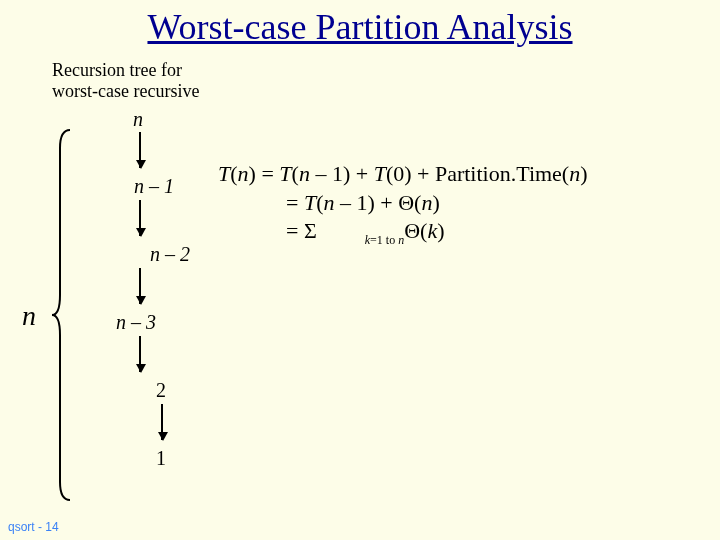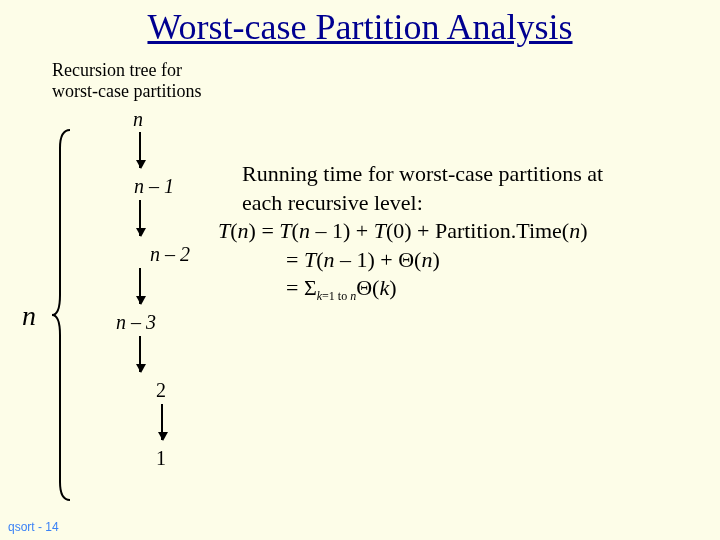--- a/index.html
+++ b/index.html
@@ -72,40 +72,40 @@
   .body {
     position: absolute;
     left: 218px;
     top: 160px;
     width: 490px;
     font-size: 22px;
     color: #000;
     line-height: 1.3;
   }
   .body .it { font-style: italic; }
-  .body sub { font-size: 12px; vertical-align: sub; }
+  .body sub { font-size: 12px; vertical-align: sub; margin-left: 48px; }
   .body sup { font-size: 13px; vertical-align: super; }
   .body .indent { padding-left: 68px; }
   .footer {
     position: absolute;
     left: 8px;
     bottom: 6px;
     font-family: Arial, sans-serif;
     font-size: 12px;
     color: #3b82f6;
   }
 </style>
 </head>
 <body>
 
 <div class="title">Worst-case Partition Analysis</div>
 
 <div class="subtitle">
   <span>Recursion tree for</span><br>
-  <span>worst-case partitions</span>
+  <span>worst-case recursive</span>
 </div>
 
 <div class="brace">
   <svg viewBox="0 0 22 374" preserveAspectRatio="none">
     <path d="M20 2 Q10 2 10 20 L10 167 Q10 187 2 187 Q10 187 10 207 L10 354 Q10 372 20 372" fill="none" stroke="#000" stroke-width="2"></path>
   </svg>
 </div>
 <div class="brace-label">n</div>
 
 <div class="node" style="left:133px; top:108px;">n</div>
@@ -125,24 +125,20 @@
   <span>n – 3</span>
 </div>
 <div class="arrow" style="left:139px; top:336px;"></div>
 
 <div class="node" style="left:156px; top:379px; font-style:normal;">2</div>
 <div class="arrow" style="left:161px; top:404px;"></div>
 
 <div class="node" style="left:156px; top:447px; font-style:normal;">1</div>
 
 <div class="body">
-  <div style="padding-left:24px;">
-    <span>Running time for worst-case partitions at</span><br>
-    <span>each recursive level:</span>
-  </div>
   <div>
     <span class="it">T</span><span>(</span><span class="it">n</span><span>) = </span><span class="it">T</span><span>(</span><span class="it">n</span><span> – 1) + </span><span class="it">T</span><span>(0) + Partition.Time(</span><span class="it">n</span><span>)</span>
   </div>
   <div class="indent">
     <span>= </span><span class="it">T</span><span>(</span><span class="it">n</span><span> – 1) + Θ(</span><span class="it">n</span><span>)</span>
   </div>
   <div class="indent">
     <span>= Σ</span><sub><span class="it">k</span><span>=1 to </span><span class="it">n</span></sub><span>Θ(</span><span class="it">k</span><span>)</span>
   </div>
 </div>

